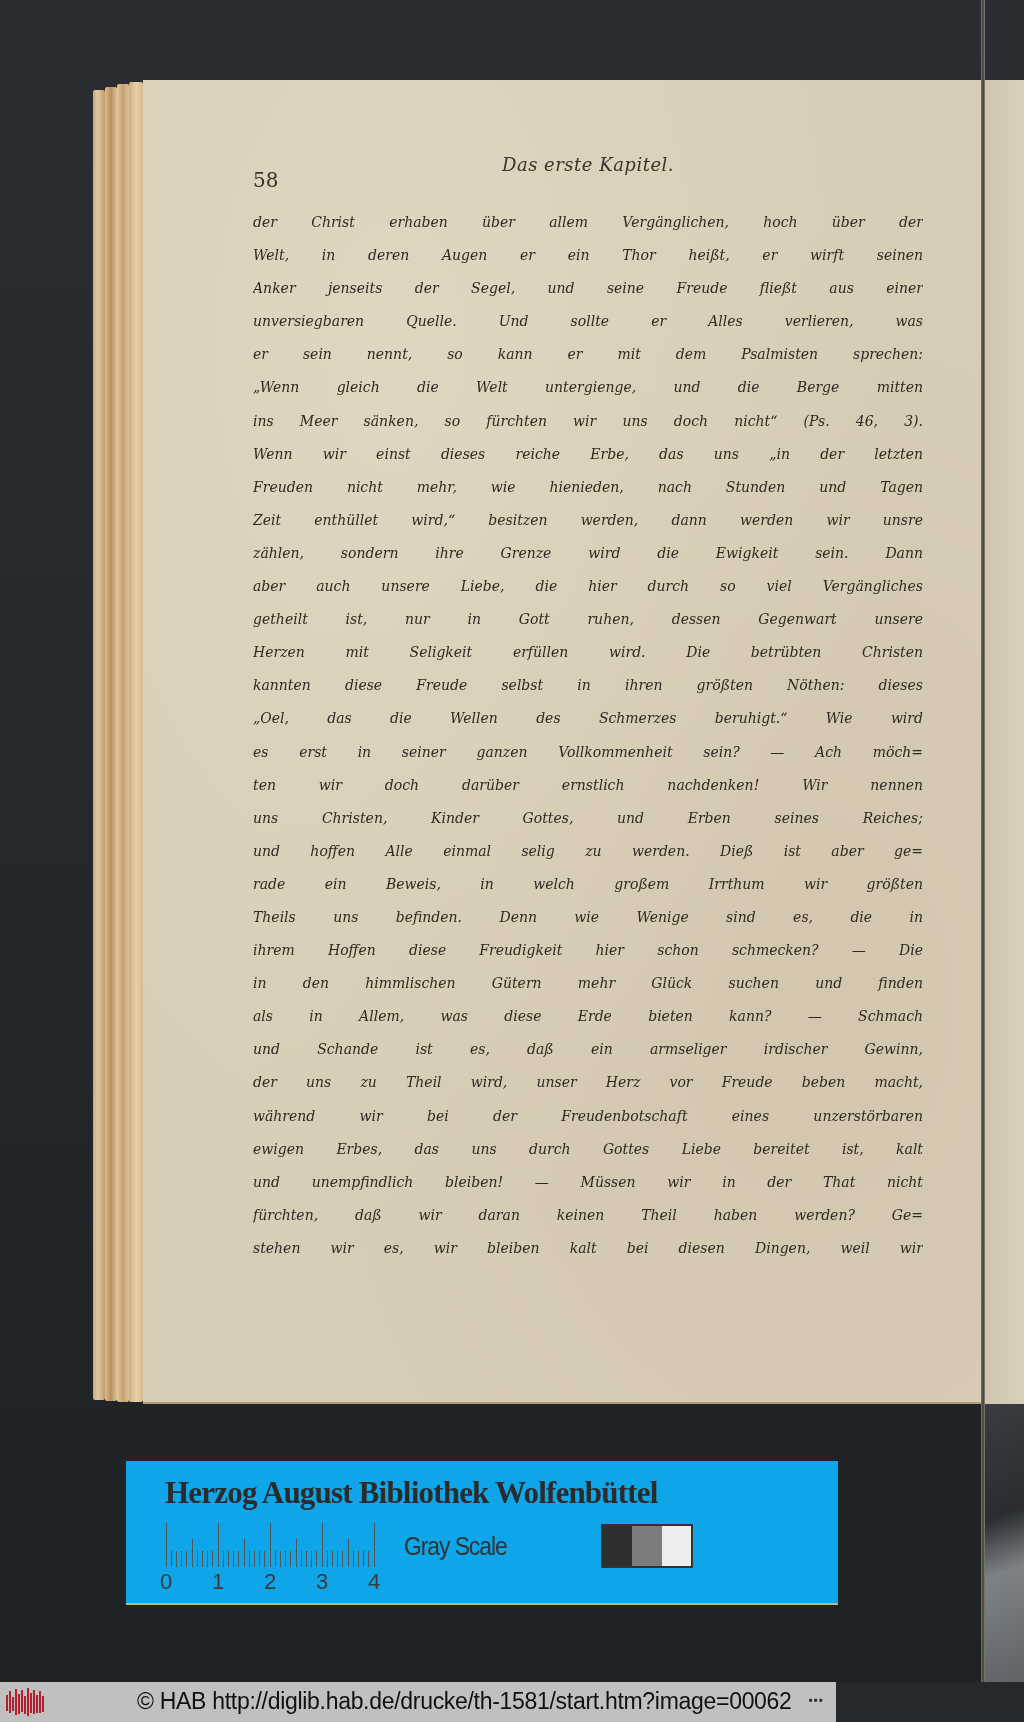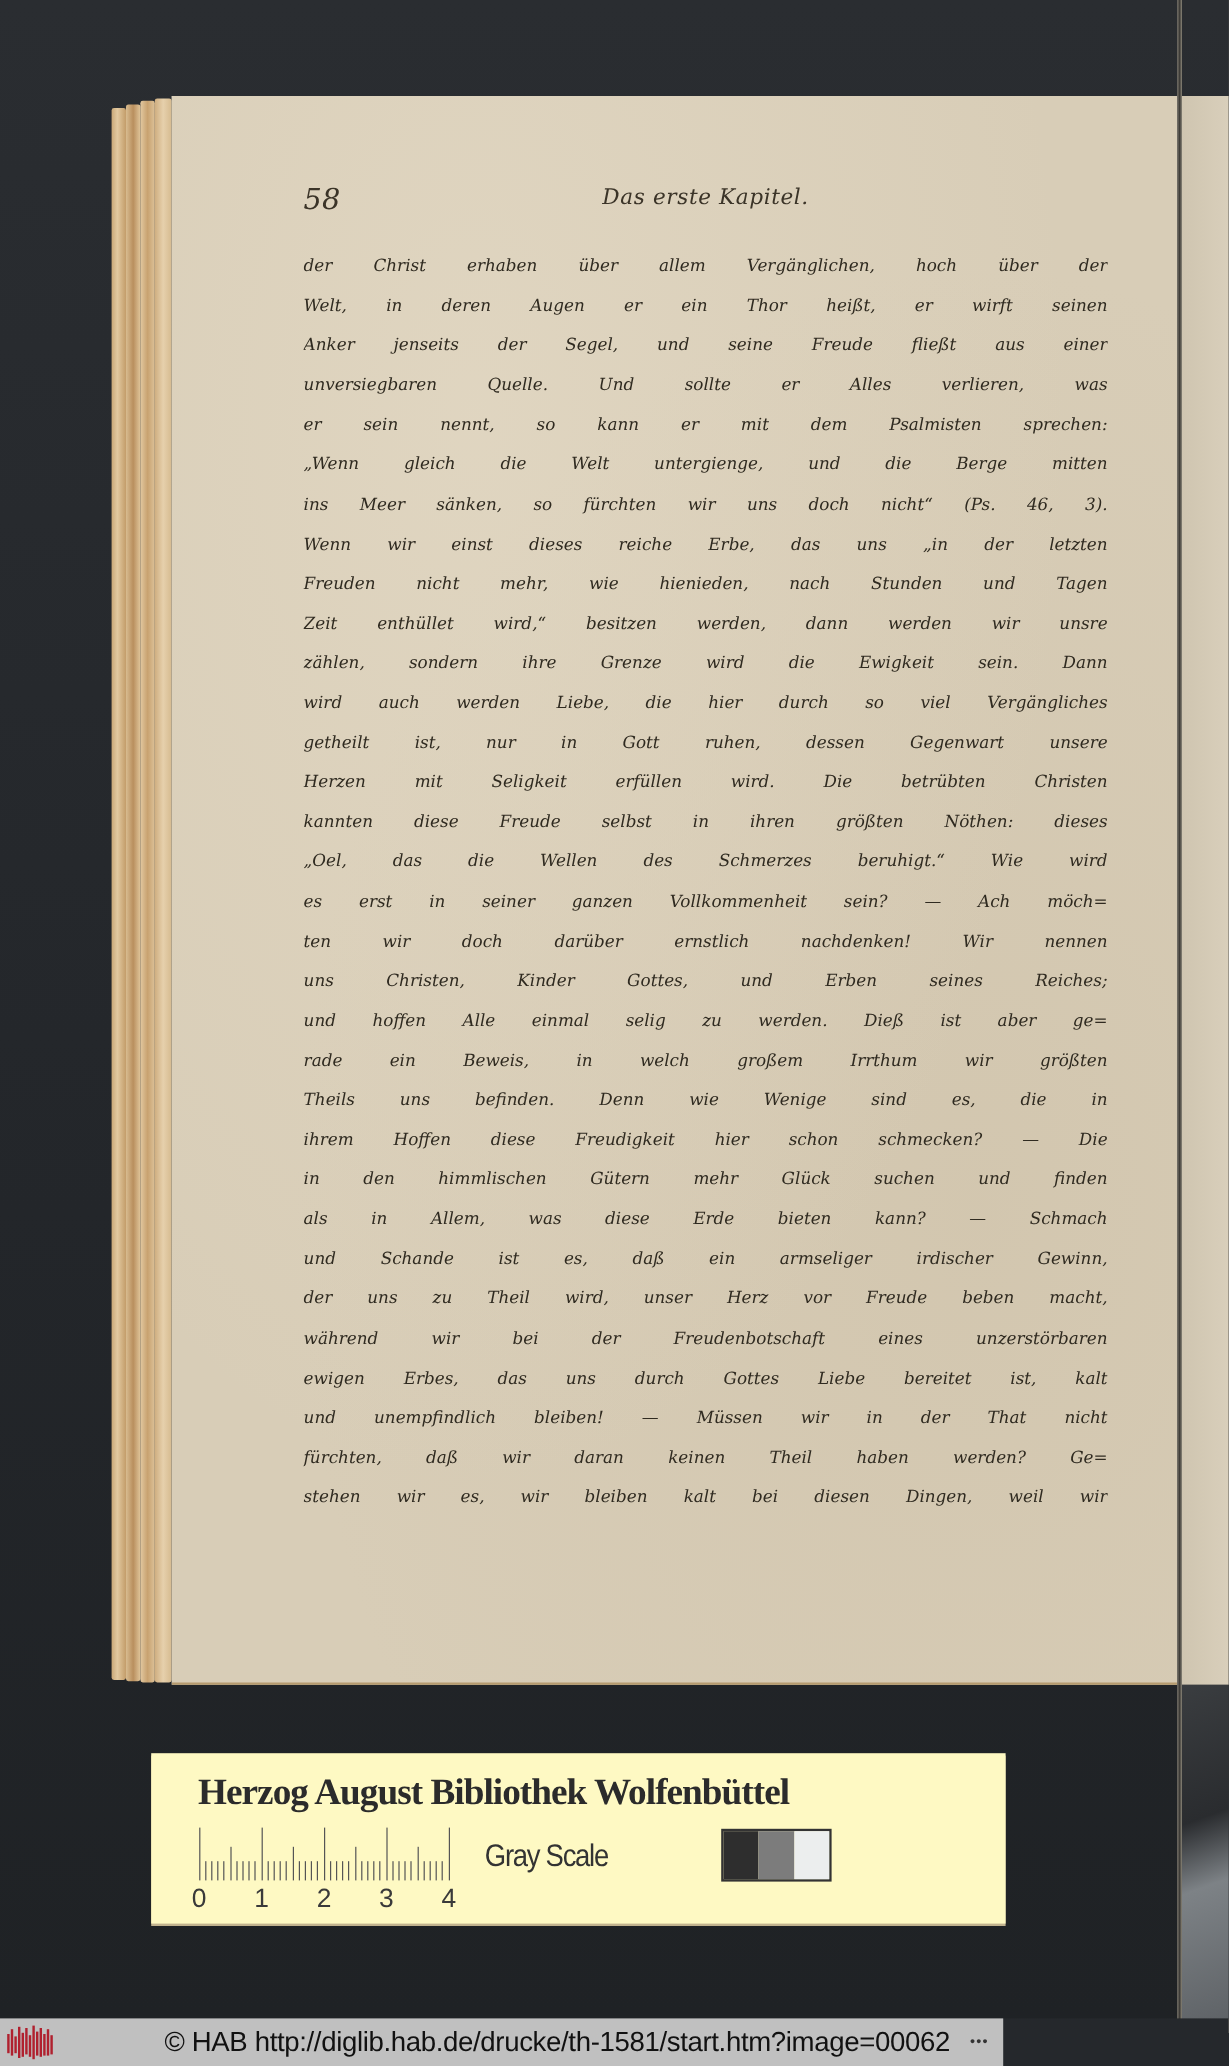--- a/index.html
+++ b/index.html
@@ -40,22 +40,22 @@
     }
     .next-page-shadow {
       position: absolute; left: 985px; top: 1404px; width: 39px; height: 278px;
       background: linear-gradient(160deg,#3a3d40 0%,#2a2c2f 40%,#7d8286 60%,#5f6367 100%);
     }
     .running-head {
       position: absolute; left: 253px; top: 152px; width: 670px; height: 30px;
       color: #3b3428;
     }
     .page-number {
-      position: absolute; left: 0; top: 0;
-      font-family: "DejaVu Serif", serif; font-size: 24px; font-style: italic;
+      position: absolute; left: 0; top: 16px;
+      font-family: "DejaVu Serif", serif; font-size: 20px;
     }
     .head-title {
       position: absolute; left: 0; right: 0; top: 2px; text-align: center;
       font-family: "DejaVu Serif", serif; font-size: 18px; font-style: italic;
       letter-spacing: 0.5px;
     }
     .body-text {
       position: absolute; left: 253px; top: 206px; width: 670px;
       color: #2f2a20;
       font-family: "DejaVu Serif", serif;
@@ -65,21 +65,21 @@
     .line {
       height: 33.1px; line-height: 33.1px;
       white-space: nowrap;
       text-align: justify; text-align-last: justify;
       overflow: hidden;
     }
     .line.last { text-align-last: justify; }
     
     .card {
       position: absolute; left: 126px; top: 1461px; width: 712px; height: 142px;
-      background: #fef9c3;
+      background: #0ea5e9;
       box-shadow: 0 2px 0 #c2b38f;
     }
     .card-title {
       position: absolute; left: 39px; top: 14px;
       font-family: "Liberation Serif", serif; font-weight: bold;
       font-size: 31px; letter-spacing: -0.8px; color: #2b2b2b;
     }
     .ruler {
       position: absolute; left: 40px; top: 62px; width: 212px; height: 44px;
     }
@@ -143,21 +143,21 @@
   <div class="line">Welt, in deren Augen er ein Thor heißt, er wirft seinen</div>
   <div class="line">Anker jenseits der Segel, und seine Freude fließt aus einer</div>
   <div class="line">unversiegbaren Quelle. Und sollte er Alles verlieren, was</div>
   <div class="line">er sein nennt, so kann er mit dem Psalmisten sprechen:</div>
   <div class="line">„Wenn gleich die Welt untergienge, und die Berge mitten</div>
   <div class="line">ins Meer sänken, so fürchten wir uns doch nicht“ (Ps. 46, 3).</div>
   <div class="line">Wenn wir einst dieses reiche Erbe, das uns „in der letzten</div>
   <div class="line">Freuden nicht mehr, wie hienieden, nach Stunden und Tagen</div>
   <div class="line">Zeit enthüllet wird,“ besitzen werden, dann werden wir unsre</div>
   <div class="line">zählen, sondern ihre Grenze wird die Ewigkeit sein. Dann</div>
-  <div class="line">wird auch werden Liebe, die hier durch so viel Vergängliches</div>
+  <div class="line">aber auch unsere Liebe, die hier durch so viel Vergängliches</div>
   <div class="line">getheilt ist, nur in Gott ruhen, dessen Gegenwart unsere</div>
   <div class="line">Herzen mit Seligkeit erfüllen wird. Die betrübten Christen</div>
   <div class="line">kannten diese Freude selbst in ihren größten Nöthen: dieses</div>
   <div class="line">„Oel, das die Wellen des Schmerzes beruhigt.“ Wie wird</div>
   <div class="line">es erst in seiner ganzen Vollkommenheit sein? — Ach möch=</div>
   <div class="line">ten wir doch darüber ernstlich nachdenken! Wir nennen</div>
   <div class="line">uns Christen, Kinder Gottes, und Erben seines Reiches;</div>
   <div class="line">und hoffen Alle einmal selig zu werden. Dieß ist aber ge=</div>
   <div class="line">rade ein Beweis, in welch großem Irrthum wir größten</div>
   <div class="line">Theils uns befinden. Denn wie Wenige sind es, die in</div>

